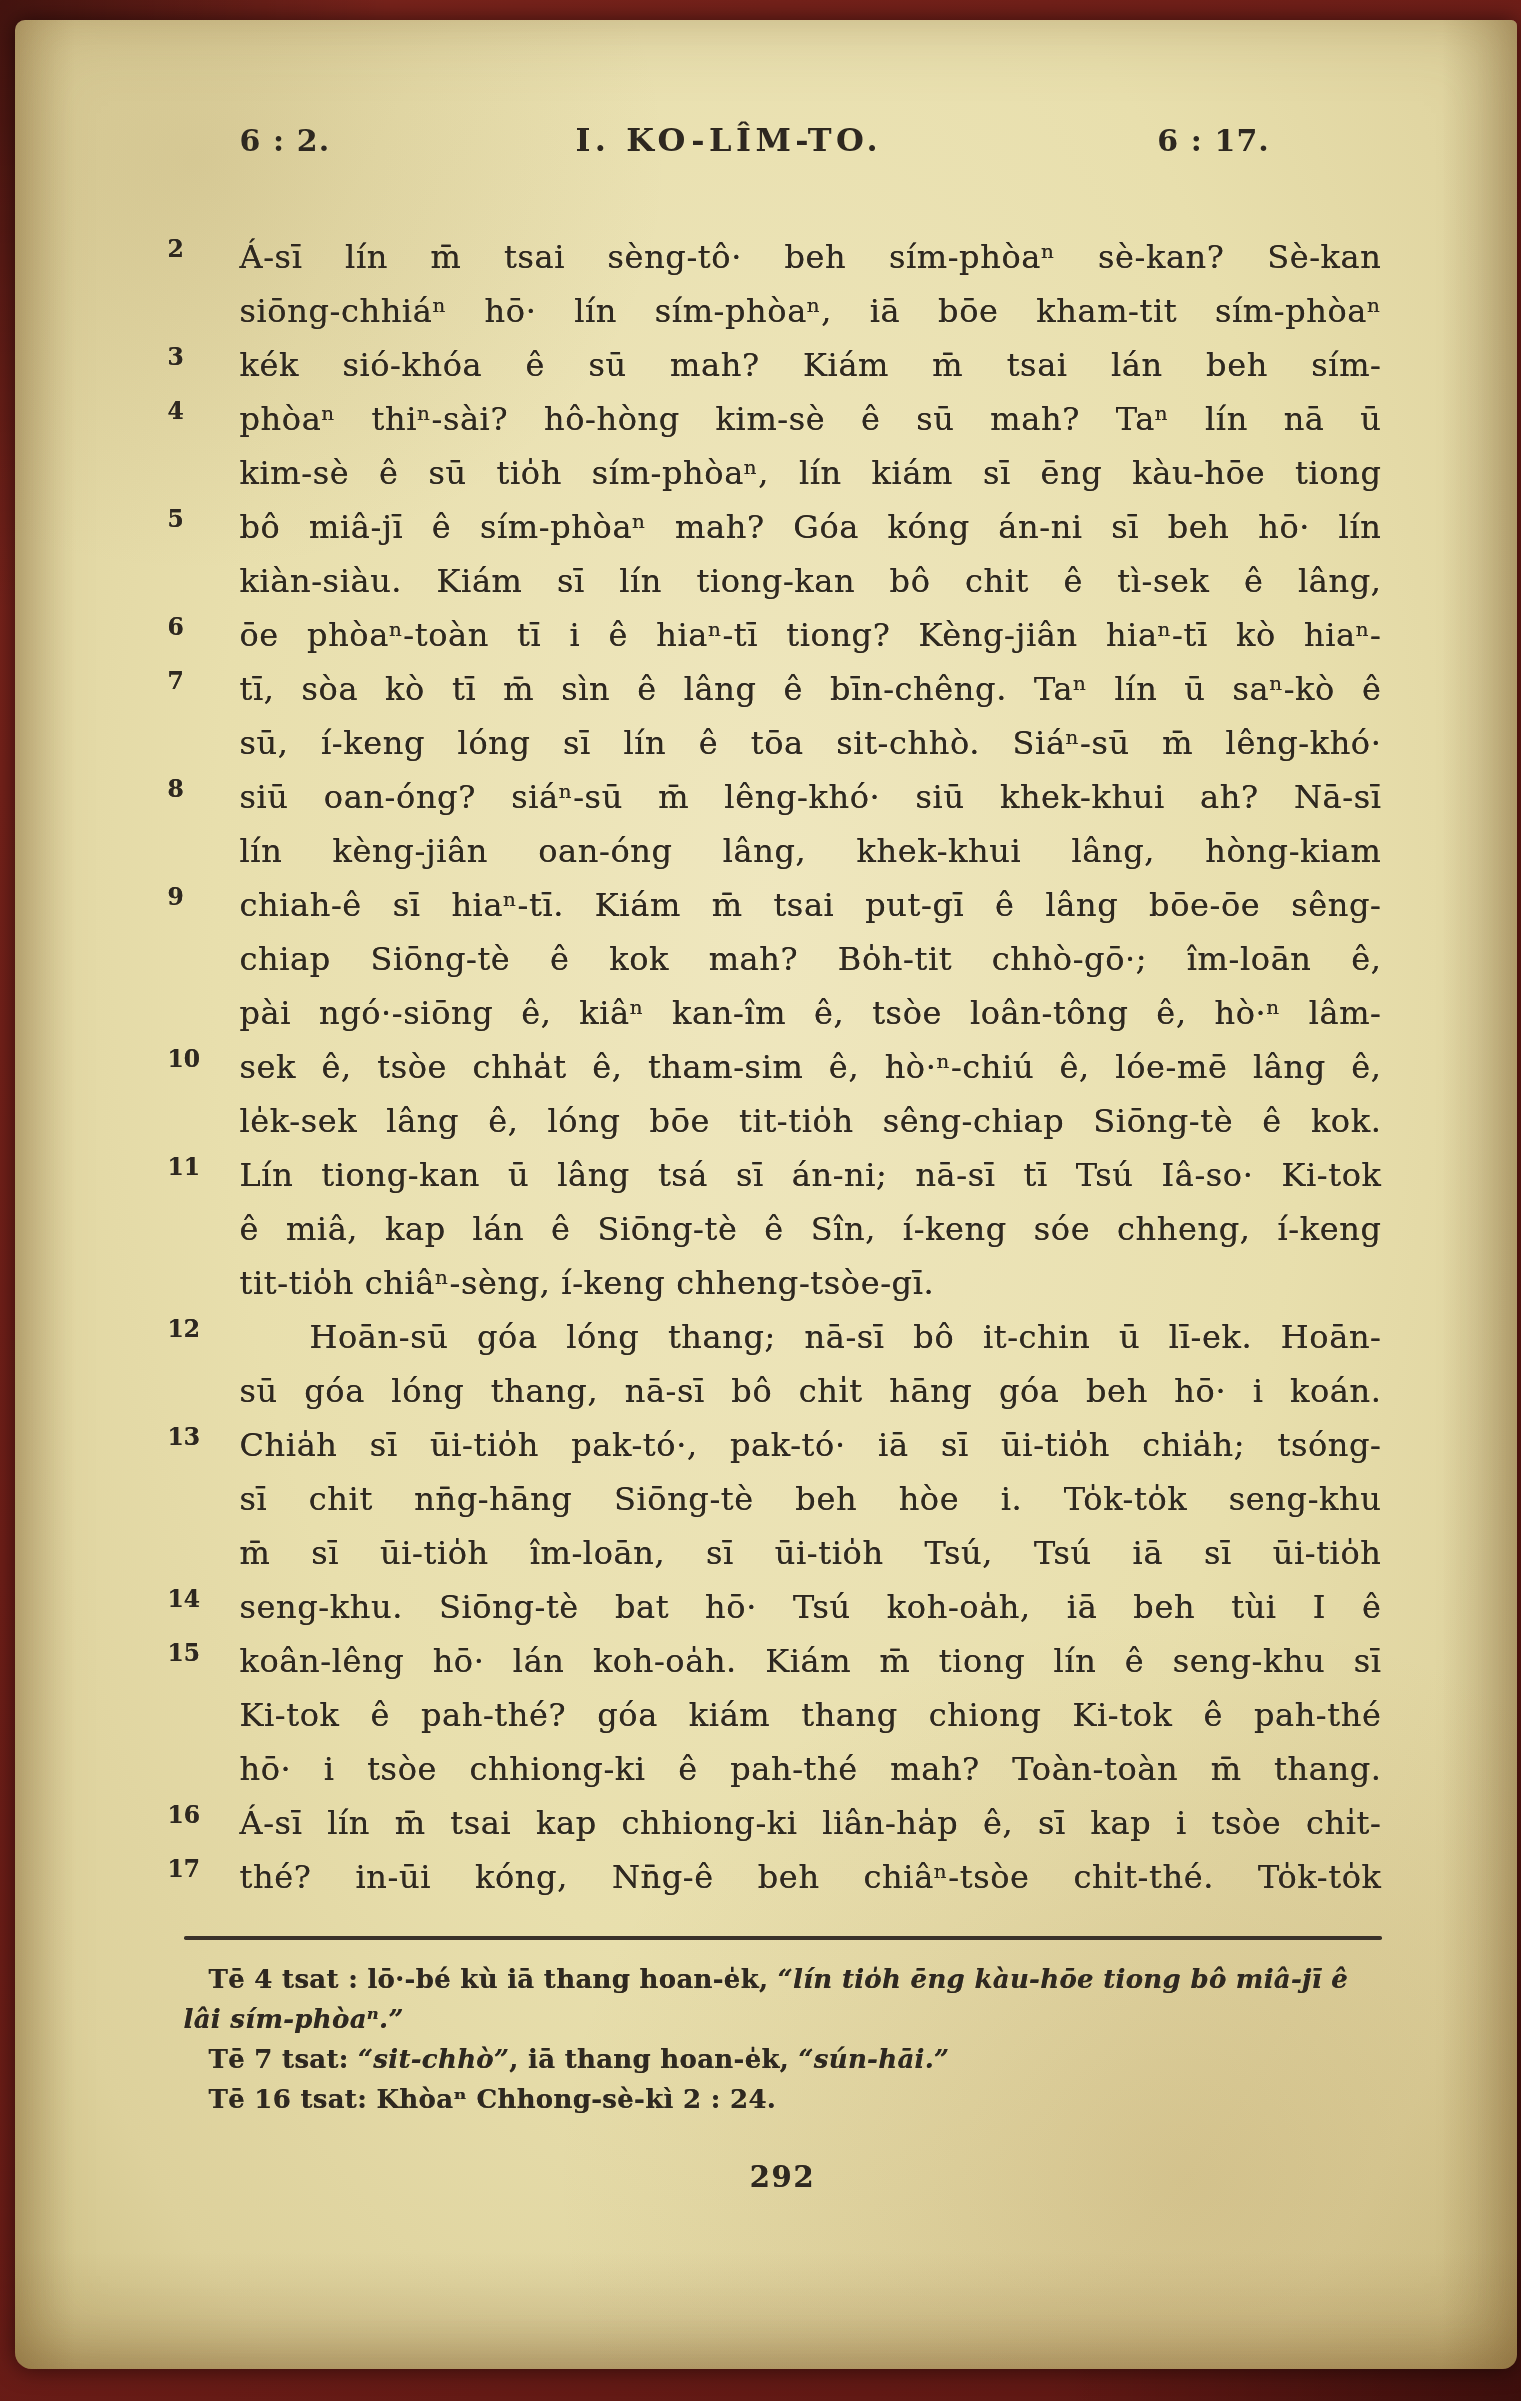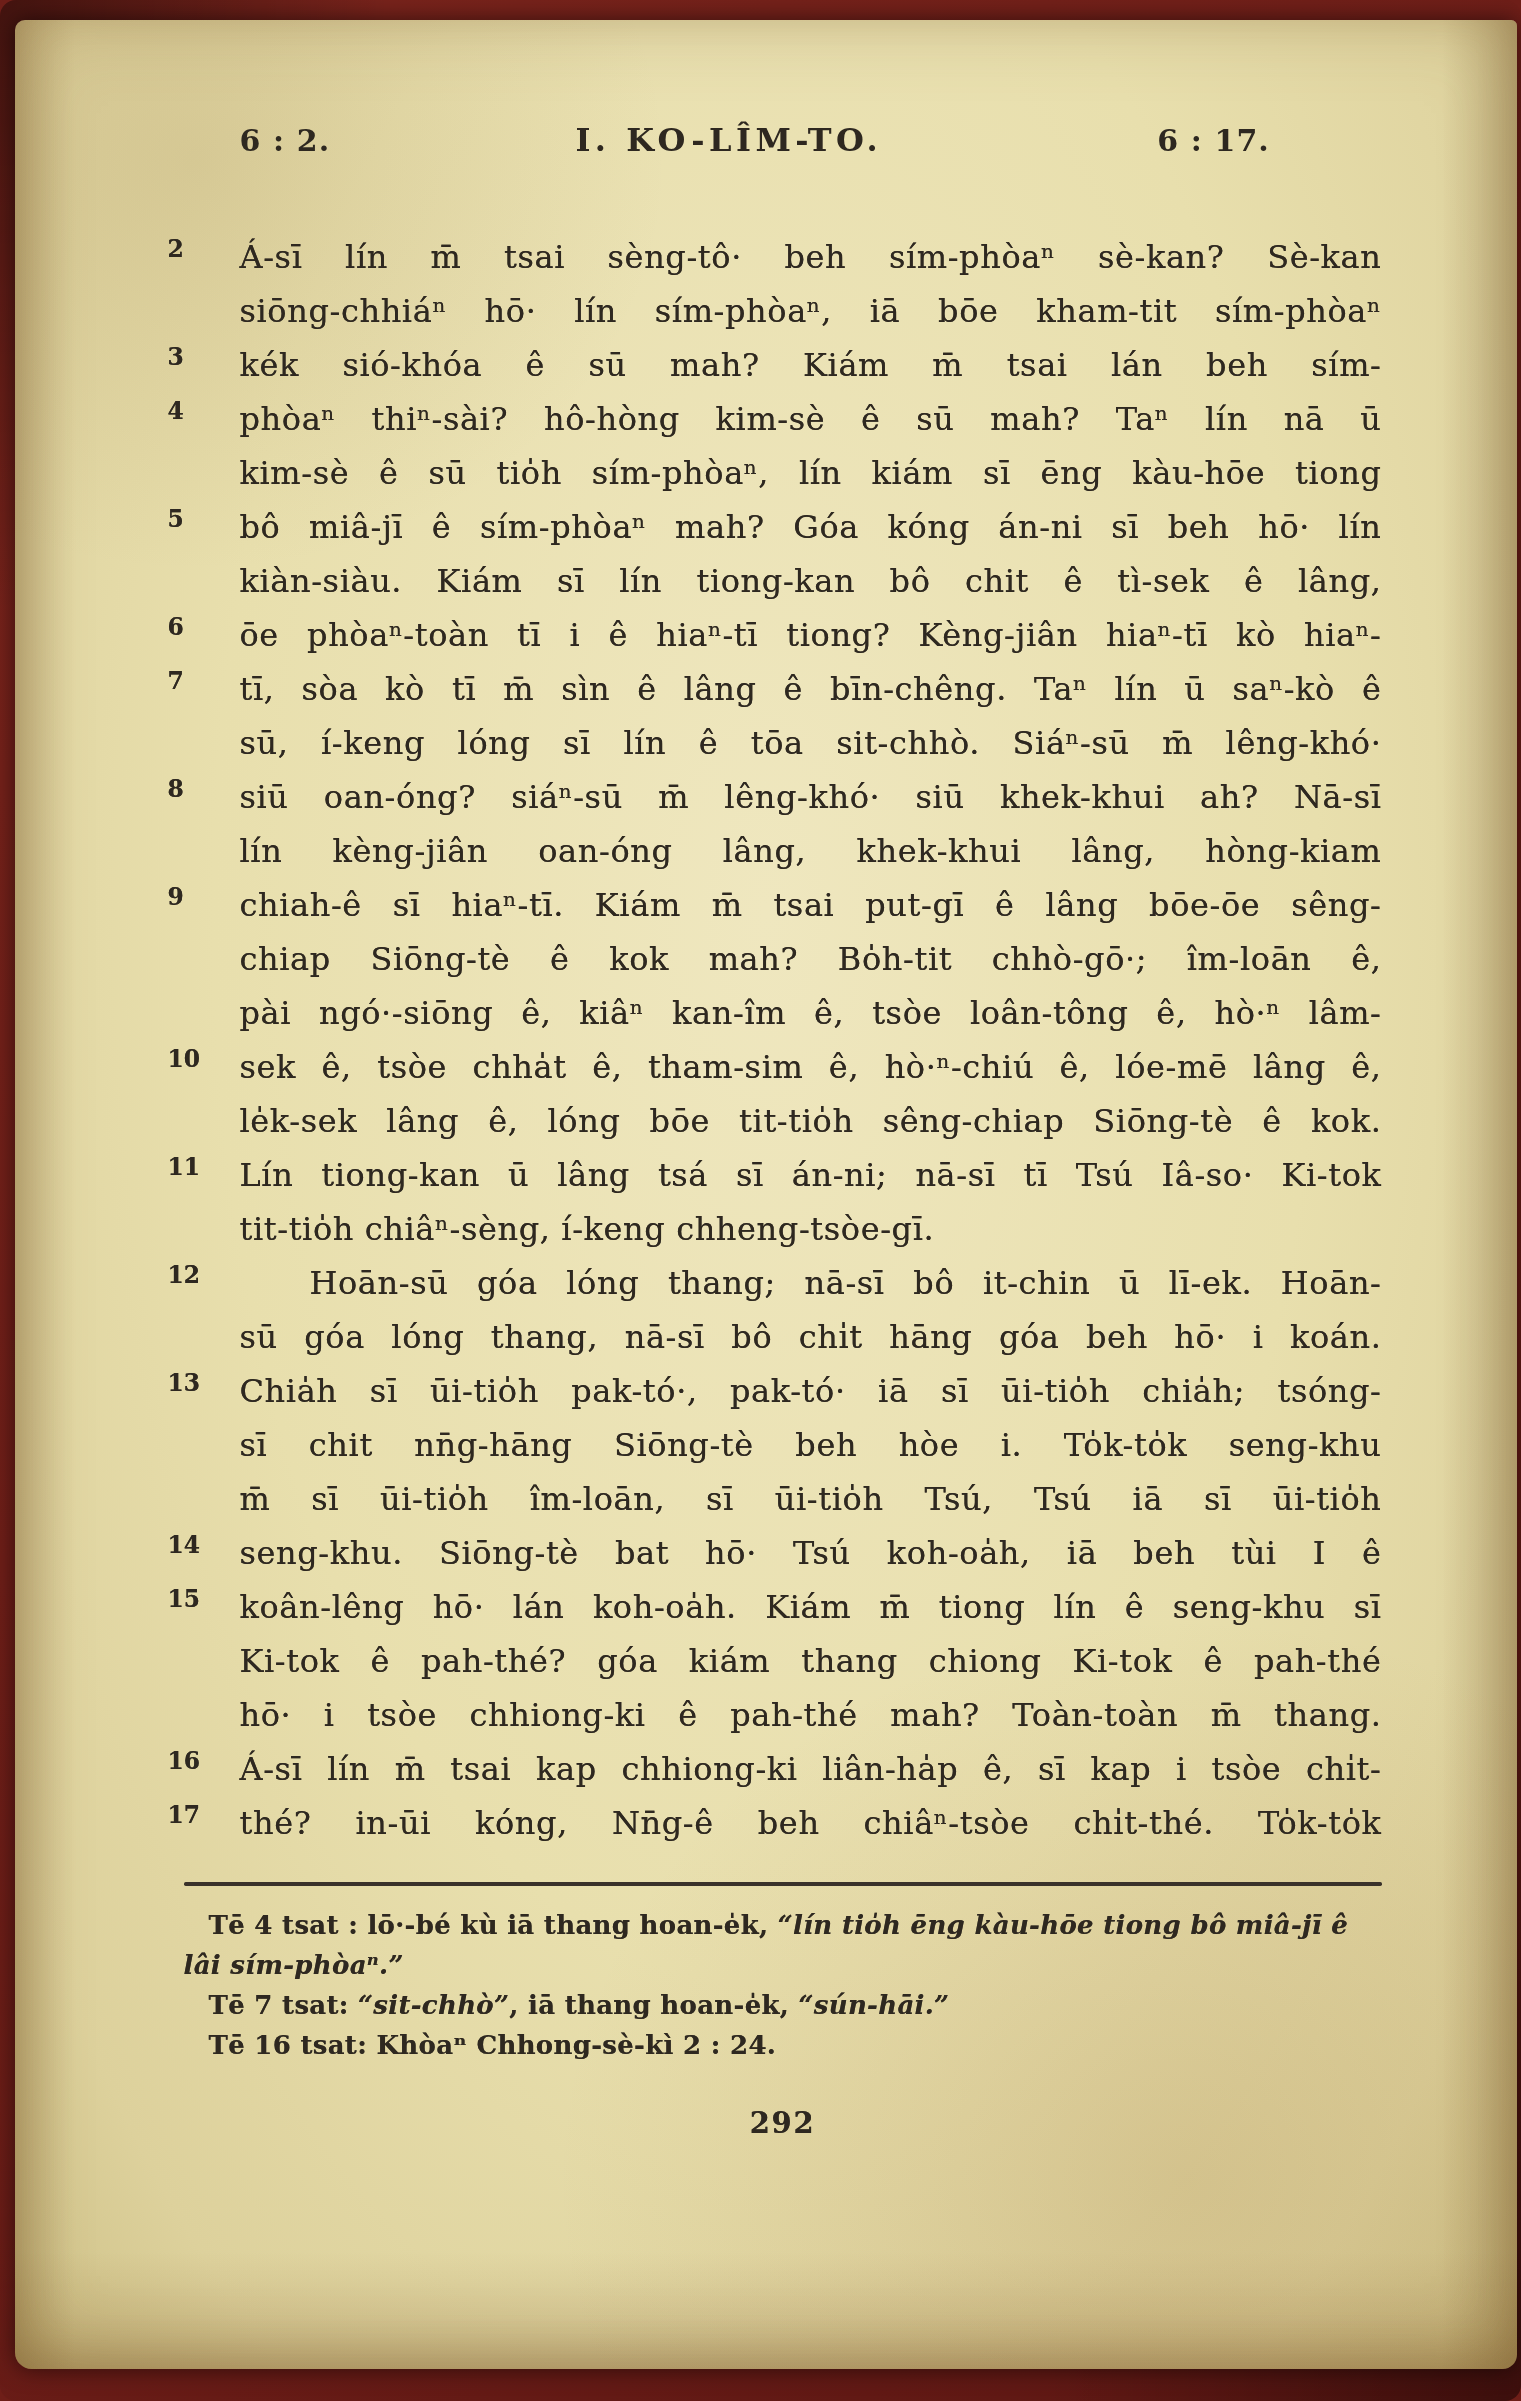--- a/index.html
+++ b/index.html
@@ -15,21 +15,20 @@
     font-family:"DejaVu Serif","Liberation Serif",serif;
     color:var(--ink);
     background:var(--cover);
   }
   .photo{
     position:relative;width:1521px;height:2401px;overflow:hidden;
     background:
       radial-gradient(ellipse at 0% 0%, rgba(0,0,0,.45), transparent 18%),
       radial-gradient(ellipse at 100% 100%, rgba(0,0,0,.35), transparent 22%),
       linear-gradient(135deg,#7a241c 0%, #6e1e18 40%, #5c1713 100%);
-    border-radius: 16px;
   }
   .page{
     position:absolute;left:14.5px;top:20px;right:4.5px;bottom:32px;
     border-radius:10px 5.6px 14.5px 16.7px;
     background:
       radial-gradient(ellipse 70% 40% at 78% 92%, rgba(150,105,45,.18), transparent 60%),
       radial-gradient(ellipse 45% 25% at 12% 6%, rgba(140,110,55,.16), transparent 70%),
       linear-gradient(90deg, rgba(110,78,30,.22) 0%, transparent 4%),
       linear-gradient(270deg, rgba(100,70,28,.26) 0%, transparent 5%),
       linear-gradient(0deg, rgba(120,82,32,.22) 0%, transparent 5%),
@@ -166,20 +165,23 @@
   </div>
 
   <div class="line">
     <span class="vnum"></span><span class="vtext">le̍k-sek lâng ê, lóng bōe tit-tio̍h sêng-chiap Siōng-tè ê kok.</span>
   </div>
 
   <div class="line">
     <span class="vnum">11</span><span class="vtext">Lín tiong-kan ū lâng tsá sī án-ni; nā-sī tī Tsú Iâ-so· Ki-tok</span>
   </div>
 
+  <div class="line">
+    <span class="vnum"></span><span class="vtext">ê miâ, kap lán ê Siōng-tè ê Sîn, í-keng sóe chheng, í-keng</span>
+  </div>
 
   <div class="line para-end">
     <span class="vnum"></span><span class="vtext">tit-tio̍h chiâⁿ-sèng, í-keng chheng-tsòe-gī.</span>
   </div>
 
   <div class="line indent">
     <span class="vnum">12</span><span class="vtext">Hoān-sū góa lóng thang; nā-sī bô it-chin ū lī-ek. Hoān-</span>
   </div>
 
   <div class="line">

